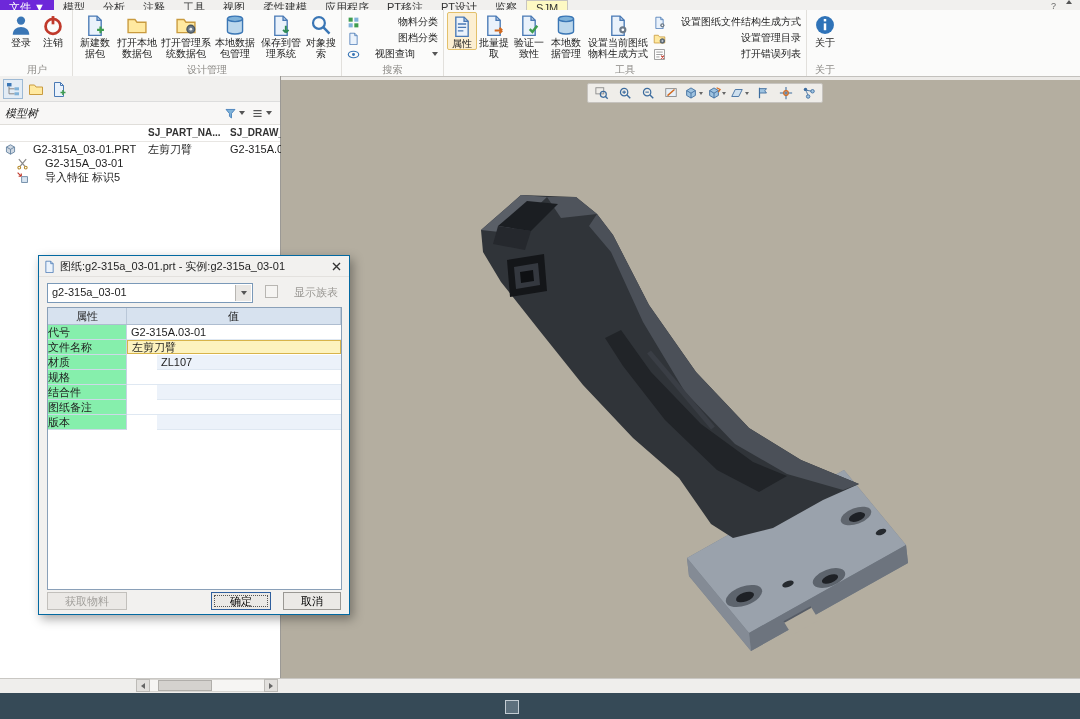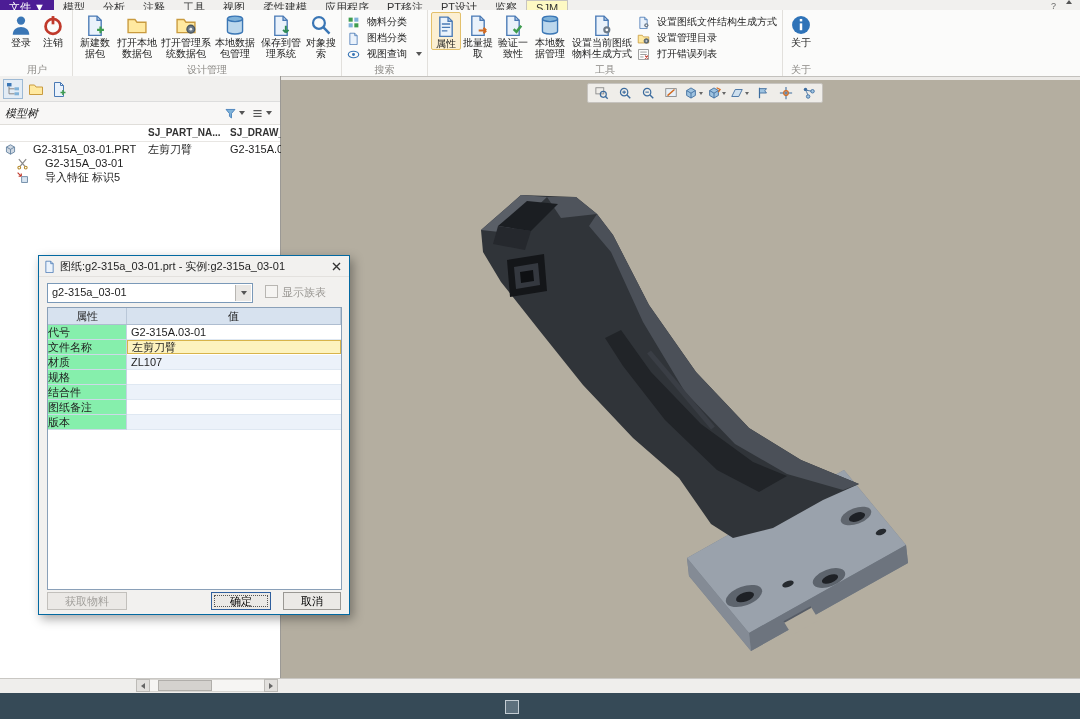--- a/index.html
+++ b/index.html
@@ -3,36 +3,36 @@
 <meta charset="utf-8">
 <style>
   html,body{margin:0;padding:0;}
   #app{position:relative;width:1080px;height:719px;overflow:hidden;
        font-family:"Liberation Sans","DejaVu Sans",sans-serif;font-size:11px;color:#1e1e1e;
        background:#eceae7;}
   
   .tabstrip{position:absolute;top:0;left:0;right:0;height:10px;background:#f1f0ee;
             border-bottom:1px solid #d6d4d0;display:flex;align-items:flex-start;overflow:hidden;}
   .tab{padding:0 9px;font-size:11px;line-height:15px;color:#333;white-space:nowrap;}
-  .tab.file{background:#4c1d95;color:#fff;}
+  .tab.file{background:#6d28d9;color:#fff;}
   .tab.active{background:#fef9c3;border:1px solid #c8c5c0;border-bottom:none;}
   .winbtns{margin-left:auto;display:flex;gap:8px;padding-right:8px;color:#666;font-size:9px;line-height:12px;}
   
   .ribbon{position:absolute;top:10px;left:0;right:0;height:66px;background:#fbfbfa;
           border-bottom:1px solid #c3c1bd;display:flex;align-items:stretch;padding-left:2px;}
   .grp{position:relative;padding:2px 3px 13px 3px;border-right:1px solid #e2e0dc;display:flex;align-items:flex-start;}
   .grp-label{position:absolute;bottom:0;left:0;right:0;text-align:center;font-size:10px;color:#8b8985;line-height:13px;}
   button{font-family:inherit;background:none;border:none;padding:0;cursor:default;}
   .rbtn-lg{width:46px;display:flex;flex-direction:column;align-items:center;gap:1px;padding-top:2px;
            font-size:10px;line-height:11px;text-align:center;color:#222;}
   .rbtn-lg .lbl{max-height:22px;overflow:hidden;word-break:break-all;}
   .rbtn-lg.wide{width:66px;}
   .rbtn-lg.hl{background:#fcefd2;border:1px solid #e3c06b;border-radius:2px;}
   .stack{display:flex;flex-direction:column;gap:2px;padding-top:3px;}
-  .rbtn-sm{display:flex;align-items:center;gap:7px;font-size:10px;color:#222;height:14px;padding:0 2px;white-space:nowrap;}
+  .rbtn-sm{display:flex;align-items:center;gap:15px;font-size:10px;color:#222;height:14px;padding:0 2px;white-space:nowrap;justify-content:space-between;}
   .ic22{width:22px;height:22px;flex:none;}
   .ic14{width:13px;height:13px;flex:none;}
   .ic16{width:16px;height:16px;flex:none;}
   .caret{width:0;height:0;border-left:3px solid transparent;border-right:3px solid transparent;
          border-top:4px solid #555;display:inline-block;margin-left:2px;}
   
   .panel{position:absolute;top:76px;left:0;width:280px;bottom:40px;background:#fff;border-right:1px solid #9b9995;}
   .panel-toolbar{height:25px;background:#f1f0ee;border-bottom:1px solid #ddd;display:flex;align-items:center;gap:3px;padding:0 3px;}
   .ptbtn{width:20px;height:20px;display:flex;align-items:center;justify-content:center;border:1px solid transparent;}
   .ptbtn.pressed{background:#e3ecf5;border:1px solid #9db9d4;}
@@ -55,29 +55,29 @@
   
   .dlg{position:absolute;left:38px;top:255px;width:310px;height:358px;background:#f2f1ef;
        border:1px solid #0369a1;box-shadow:3px 4px 10px rgba(0,0,0,.35);z-index:40;}
   .dlg-title{height:20px;display:flex;align-items:center;gap:4px;padding:0 4px;font-size:11px;
              background:#f2f1ef;border-bottom:1px solid #e3e1de;}
   .dlg-close{margin-left:auto;width:18px;height:16px;display:flex;align-items:center;justify-content:center;}
   .combo{position:absolute;left:8px;top:27px;width:204px;height:18px;background:#fff;border:1px solid #7a99b8;}
   .combo .val{position:absolute;left:4px;top:2px;font-size:11px;}
   .combo .arr{position:absolute;right:1px;top:1px;bottom:1px;width:15px;background:#e9e7e4;
               border-left:1px solid #b8b6b2;display:flex;align-items:center;justify-content:center;}
-  .famcb{position:absolute;left:226px;top:29px;display:flex;align-items:flex-start;gap:4px;color:#9a9894;font-size:11px;}
+  .famcb{position:absolute;left:226px;top:29px;display:flex;align-items:flex-start;gap:16px;color:#9a9894;font-size:11px;}
   .famcb .box{width:11px;height:11px;background:#f5f4f2;border:1px solid #b8b6b2;}
   .ptable{position:absolute;left:8px;top:51px;width:293px;height:281px;background:#fff;border:1px solid #8aa0b8;overflow:hidden;}
   .prow{display:grid;grid-template-columns:79px 1fr;}
   .phead{height:16px;line-height:16px;background:#d7e2ef;border-bottom:1px solid #aebdd0;text-align:center;font-size:11px;}
   .phead div{border-right:1px solid #b9c7d8;}
   .pcell-l{height:14px;line-height:14px;background:#86efac;border-right:1px solid #c6d3e3;border-bottom:1px solid #cdd9e7;font-size:11px;}
   .pcell-v{height:14px;line-height:14px;border-bottom:1px solid #dfe8f2;padding-left:4px;font-size:11px;}
-  .pcell-v.alt{background:#ecf2fa;}
+  .pcell-v.alt{background:#ecf2fa;margin-left:30px;}
   .pcell-v.sel{background:#fdf3bf;border:1px solid #d8b44a;height:12px;line-height:12px;}
   .dbtn{position:absolute;height:18px;background:#ebe9e6;border:1px solid #9a9894;font-size:11px;
         display:flex;align-items:flex-end;justify-content:center;}
   .dbtn.disabled{color:#a3a19d;border-color:#c2c0bc;}
   .dbtn.ok{border:1px solid #2f5f9e;outline:1px dotted #555;outline-offset:-4px;}
   
   .bottomstrip{position:absolute;left:0;right:0;bottom:26px;height:14px;background:#efeeec;border-top:1px solid #c9c7c3;}
   .hscroll{position:absolute;left:136px;top:1px;width:142px;height:11px;display:flex;align-items:center;}
   .harrow{width:12px;height:11px;background:#e2e0dd;border:1px solid #bdbbb7;display:flex;align-items:center;justify-content:center;}
   .htrack{flex:1;height:11px;background:#f6f5f3;border-top:1px solid #d8d6d2;border-bottom:1px solid #d8d6d2;position:relative;}

